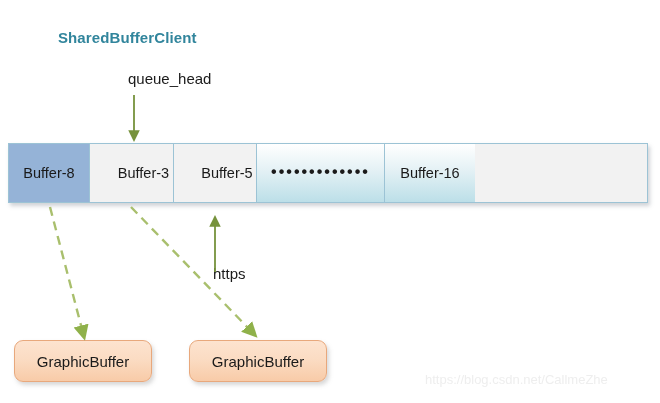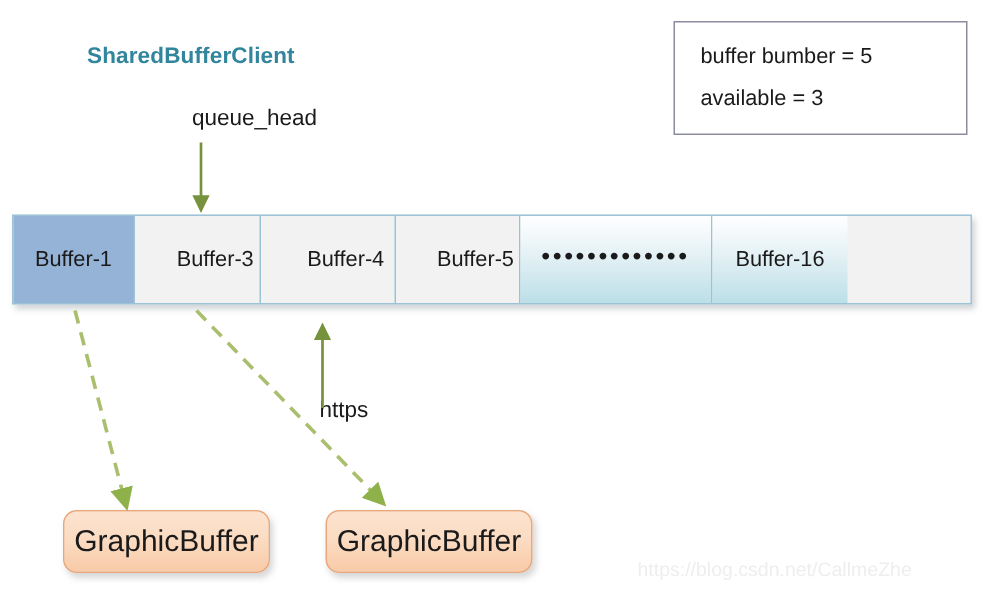--- a/index.html
+++ b/index.html
@@ -119,25 +119,24 @@
   
   .graphic-buffer {
     position: absolute;
     box-sizing: border-box;
     border: 1.3px solid #e8a87c;
     border-radius: 9px;
     background: linear-gradient(to bottom, #fde3cf 0%, #fbdcc3 45%, #f8cba8 100%);
     display: flex;
     align-items: center;
     justify-content: center;
-    font-size: 20px;
+    font-size: 15px;
     color: #1a1a1a;
     white-space: nowrap;
     box-shadow: 2px 3px 4px rgba(140,140,140,0.35);
-    margin-left: 28px;
   }
   #graphic-buffer-0 {
     left: 14px;
     top: 340px;
     width: 138px;
     height: 42px;
   }
   #graphic-buffer-1 {
     left: 189px;
     top: 340px;
@@ -167,34 +166,27 @@
 </style>
 </head>
 <body>
 
 <div id="canvas">
 
   <div id="queue-head-label">queue_head</div>
 
   <div id="title">SharedBufferClient</div>
 
-  <div id="legend-box">
-    <div class="legend-line" id="legend-line-0">buffer bumber = 5</div>
-    <div class="legend-line" id="legend-line-1">available = 3</div>
-  </div>
 
   <div id="buffer-strip">
     <div class="buffer-cell cell-used" style="width:81px">
-      <span>Buffer-1</span>
+      <span>Buffer-8</span>
     </div>
     <div class="buffer-cell cell-free" style="width:84px">
       <span>Buffer-3</span>
-    </div>
-    <div class="buffer-cell cell-free" style="width:90px">
-      <span>Buffer-4</span>
     </div>
     <div class="buffer-cell cell-free" style="width:83px">
       <span>Buffer-5</span>
     </div>
     <div class="buffer-cell cell-teal dots-cell" style="width:128px">
       <span class="dots-inner">•••••••••••••</span>
     </div>
     <div class="buffer-cell cell-teal" style="width:90px">
       <span>Buffer-16</span>
     </div>

